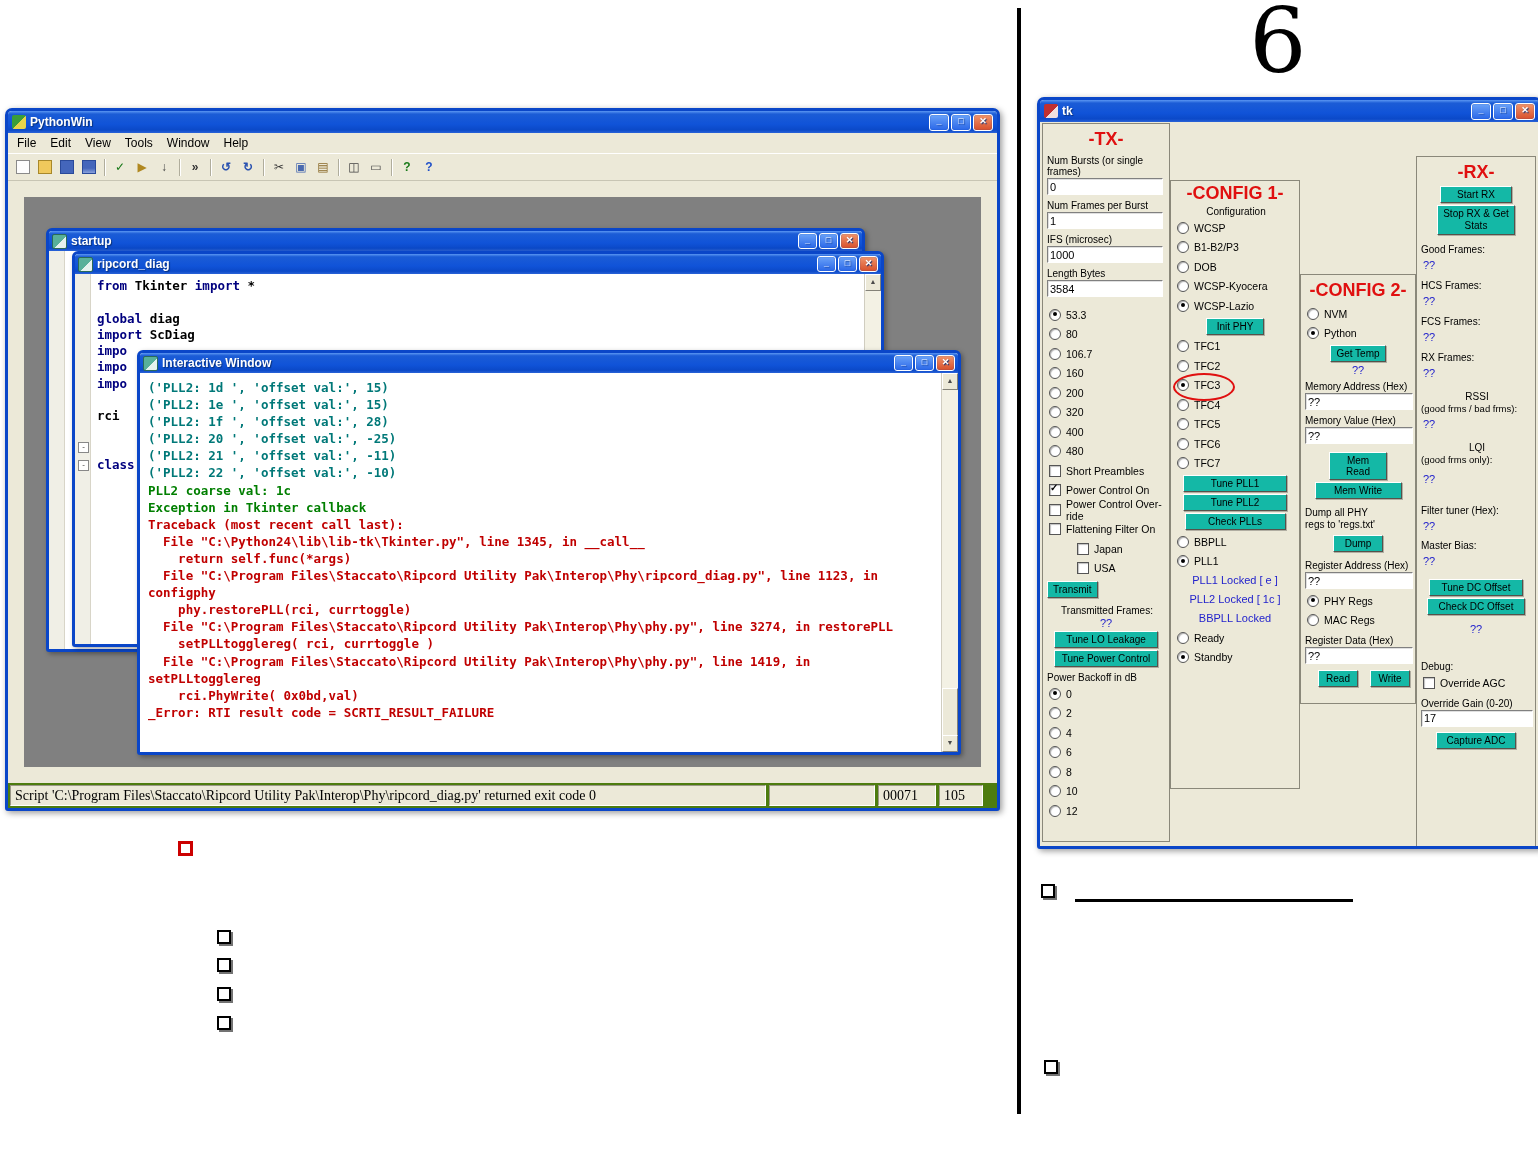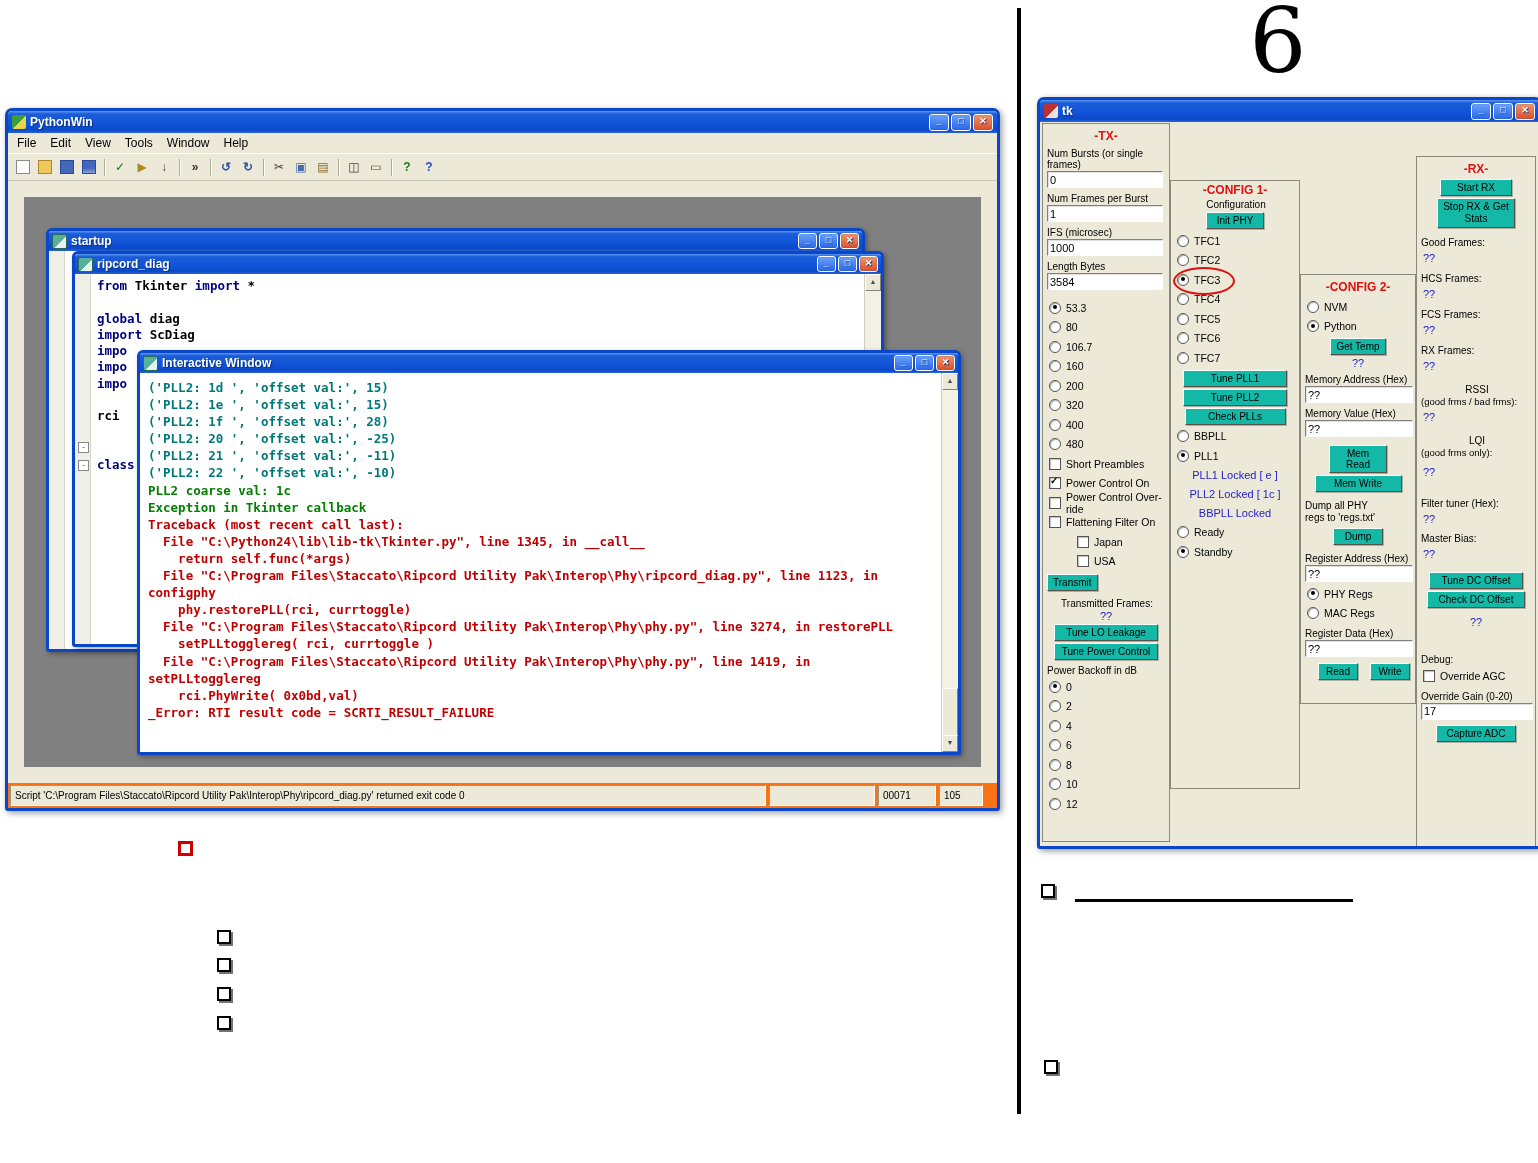--- a/index.html
+++ b/index.html
@@ -40,21 +40,21 @@
   .ti-undo,.ti-redo{color:#2a52b0;font-weight:bold;}
   .ti-cut{color:#333;}
   .ti-copy{color:#4a6ab0;}
   .ti-paste{color:#8a6a2a;}
   .ti-print-preview,.ti-print{color:#444;}
   .ti-python-help{color:#1a7a1a;font-weight:bold;}
   .ti-context-help{color:#2050c8;font-weight:bold;}
   .tb-sep{width:1px;height:17px;background:#b0ad9c;margin:0 4px;box-shadow:1px 0 0 #fff;}
 
   .pw-client{flex:1;position:relative;background:#808080;margin:16px;overflow:hidden;}
-  .statusbar{height:21px;flex:none;background:#f97316;display:flex;align-items:stretch;gap:3px;padding:2px 14px 2px 2px;font-size:10px;}
+  .statusbar{height:21px;flex:none;background:#4d7c0f;display:flex;align-items:stretch;gap:3px;padding:2px 14px 2px 2px;font-size:14px;font-family:Liberation Serif, serif;}
   .status-cell{border:1px solid;border-color:#9a9786 #fff #fff #9a9786;padding:0 4px;display:flex;align-items:center;white-space:nowrap;overflow:hidden;background:#ece9d8;}
   .status-msg{flex:1;min-width:0;}
   .status-c1{width:96px;}
   .status-c2{width:48px;}
   .status-c3{width:34px;}
 
   .xp-child{position:absolute;border:3px solid #0a46c8;border-radius:6px 6px 3px 3px;background:#ece9d8;box-shadow:2px 2px 5px rgba(0,0,0,.35);}
   .child-title{height:20px;display:flex;align-items:center;gap:4px;padding:0 3px;color:#fff;font-weight:bold;font-size:12px;
                border-radius:3px 3px 0 0;text-shadow:1px 1px 1px #08307a;
                background:linear-gradient(180deg,#5a96f2 0%,#1b5cd6 14%,#1053d8 60%,#0b49c8 86%,#2a63d8 100%);}
@@ -83,21 +83,21 @@
             border:1px solid #fff;border-right-color:#848278;border-bottom-color:#848278;}
 
   
   .tk-client{flex:1;position:relative;background:#ece9d8;overflow:hidden;font-size:10.5px;}
   .tk-col{position:absolute;border:1px solid #8a887a;overflow:hidden;}
   #tx-col{left:2px;top:1px;width:126px;height:717px;}
   #cfg1-col{left:130px;top:58px;width:128px;height:607px;}
   #cfg2-col{left:260px;top:152px;width:114px;height:428px;}
   #rx-col{left:376px;top:34px;width:118px;height:690px;}
 
-  .sec-hdr{color:#e01010;font-size:12px;font-weight:bold;text-align:center;margin:5px 0 3px;}
+  .sec-hdr{color:#e01010;font-size:18px;font-weight:bold;text-align:center;margin:5px 0 3px;}
   .lbl{font-size:10px;color:#000;margin:5px 2px 1px 4px;}
   .tk-input{display:block;width:110px;height:15px;margin:1px 0 2px 4px;background:#fff;
             border:1px solid;border-color:#808080 #fff #fff #808080;box-shadow:inset 1px 1px 0 rgba(0,0,0,.12);
             font:11px "Liberation Sans",sans-serif;padding:0 2px;}
   .tk-btn{display:block;margin:2px auto;background:#14b8a6;cursor:default;
           border:1px solid;border-color:#fff #55524a #55524a #fff;box-shadow:1px 1px 0 rgba(0,0,0,.25);
           font:10px "Liberation Sans",sans-serif;padding:2px 5px;color:#000;}
   .opt{height:19.5px;display:flex;align-items:center;gap:5px;padding-left:6px;font-size:10.5px;}
   .opt .radio{width:10px;height:10px;border-radius:50%;background:#fff;border:1px solid #555;
               box-shadow:inset 1px 1px 1px rgba(0,0,0,.3);position:relative;flex:none;}
@@ -368,20 +368,42 @@
             <div class="opt">
               <span class="radio"></span>
               <span class="optlabel">12</span>
             </div>
           </div>
       </div>
 
       <div class="tk-col" id="cfg1-col">
         <div class="sec-hdr" style="margin:2px 0;">-CONFIG 1-</div>
         <div class="lbl center" style="margin-top:2px;">Configuration</div>
+        <div>
+            <div class="opt">
+              <span class="radio"></span>
+              <span class="optlabel">WCSP</span>
+            </div>
+            <div class="opt">
+              <span class="radio"></span>
+              <span class="optlabel">B1-B2/P3</span>
+            </div>
+            <div class="opt">
+              <span class="radio"></span>
+              <span class="optlabel">DOB</span>
+            </div>
+            <div class="opt">
+              <span class="radio"></span>
+              <span class="optlabel">WCSP-Kyocera</span>
+            </div>
+            <div class="opt">
+              <span class="radio sel"></span>
+              <span class="optlabel">WCSP-Lazio</span>
+            </div>
+          </div>
         <button class="tk-btn" style="width:58px;text-align:center;">Init PHY</button>
         <div>
             <div class="opt">
               <span class="radio"></span>
               <span class="optlabel">TFC1</span>
             </div>
             <div class="opt">
               <span class="radio"></span>
               <span class="optlabel">TFC2</span>
             </div>

